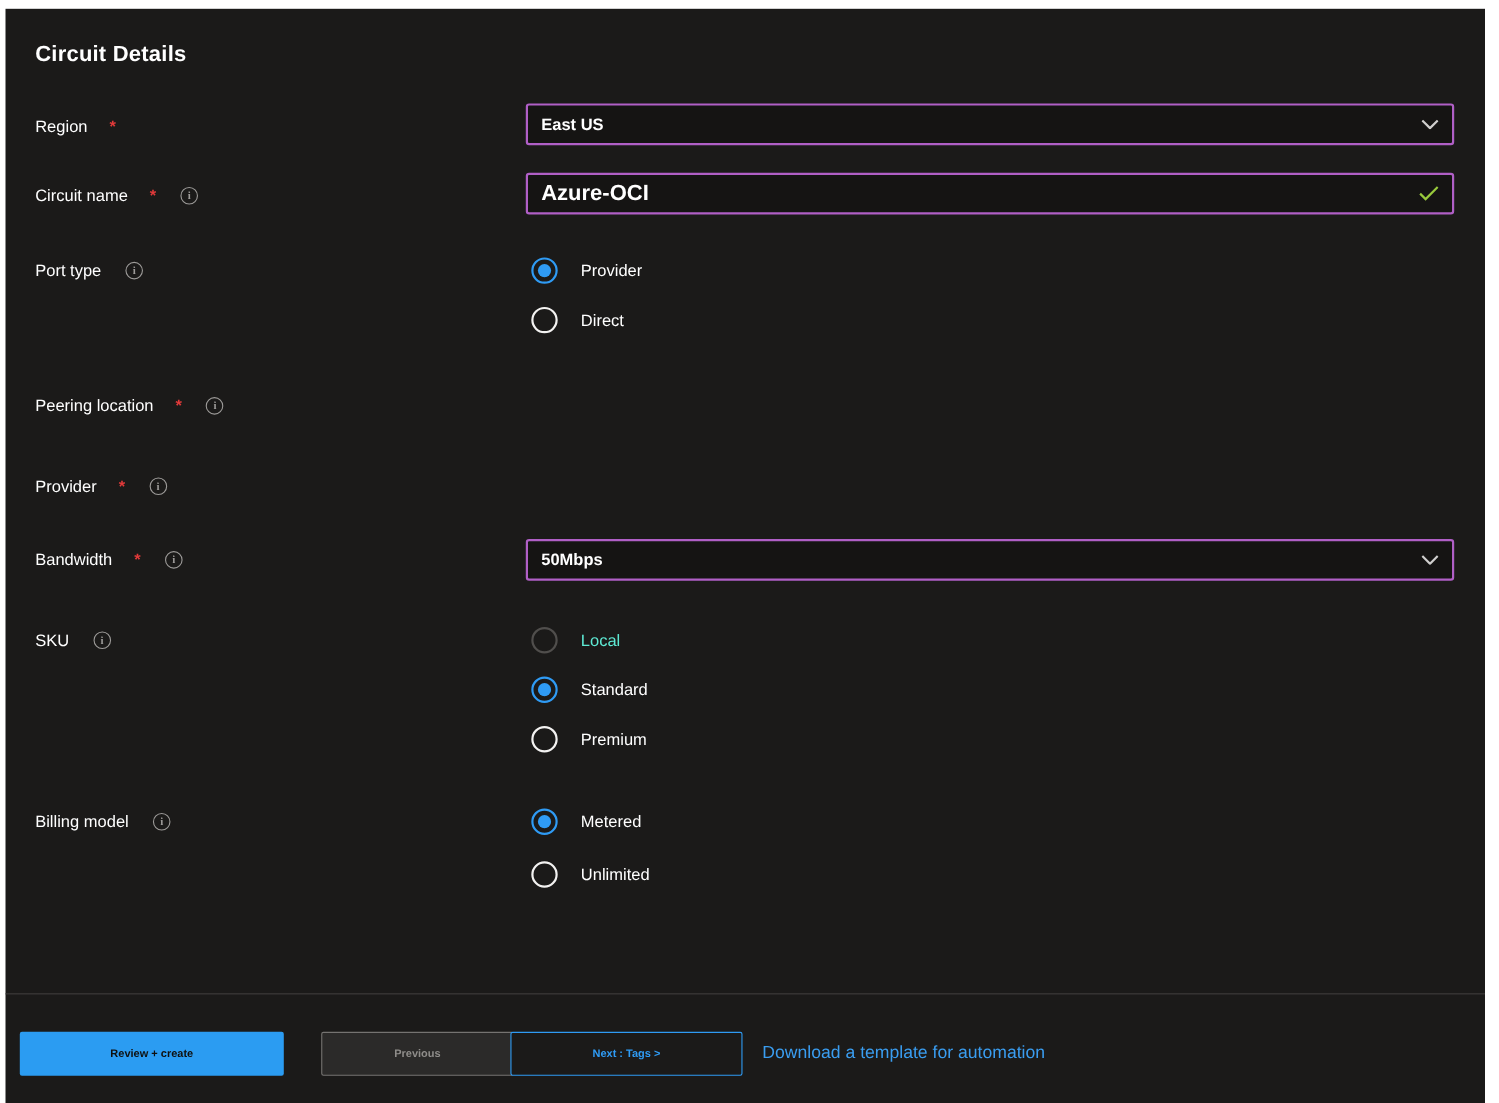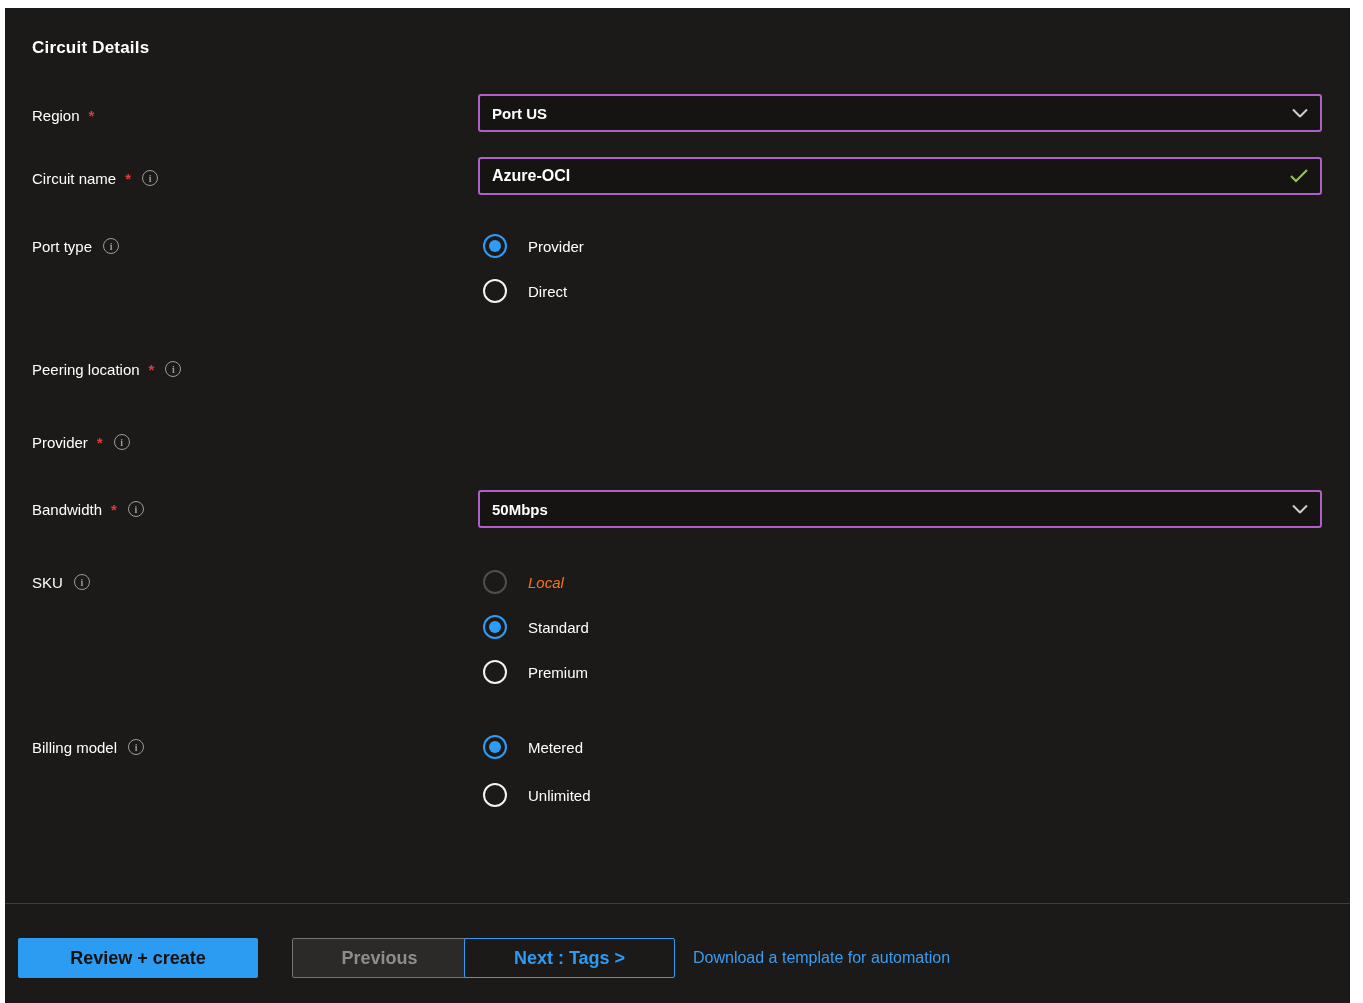--- a/index.html
+++ b/index.html
@@ -14,27 +14,27 @@
   }
   .panel {
     position: absolute;
     left: 5px; top: 8px;
     width: 1345px; height: 995px;
     background: #1b1a19;
   }
 
   .section-title {
     position: absolute; left: 27px; top: 30px;
-    color: #ffffff; font-size: 17px; font-weight: 700;
+    color: #ffffff; font-size: 20px; font-weight: 700;
     letter-spacing: 0.2px;
   }
 
   .field-label {
     position: absolute; left: 27px;
-    display: flex; align-items: center; gap: 7px;
+    display: flex; align-items: center; gap: 18px;
     color: #ffffff; font-size: 15px; font-weight: 400;
     white-space: nowrap; height: 20px;
   }
   .req { color: #e23a3a; font-weight: 700; margin-left: 2px; }
   .info-icon {
     display: inline-flex; align-items: center; justify-content: center;
     width: 16px; height: 16px; margin-left: 4px;
     border: 1px solid #9d9b99; border-radius: 50%;
     color: #9d9b99; font-size: 10px; font-style: normal;
     font-family: "Liberation Serif", serif; font-weight: 700;
@@ -50,21 +50,21 @@
     border: 2px solid #b05fc6;
     border-radius: 3px;
     display: flex; align-items: center;
     padding: 0 40px 0 12px;
     color: #ffffff; font-size: 15px; font-weight: 700;
     cursor: pointer;
   }
   .textfield input {
     width: 100%; height: 100%;
     background: transparent; border: none; outline: none;
-    color: #ffffff; font-size: 16px; font-weight: 700;
+    color: #ffffff; font-size: 20px; font-weight: 700;
     font-family: inherit;
   }
   .chevron, .validmark {
     position: absolute; right: 12px; top: 50%;
     transform: translateY(-50%);
     display: flex; align-items: center;
   }
 
   .radio-group { position: absolute; left: 478px; }
   .radio-option {
@@ -79,30 +79,30 @@
     flex: 0 0 auto;
     background: transparent;
   }
   .radio-option.selected .radio-circle { border-color: #2f9bf4; }
   .radio-option.selected .radio-circle::after {
     content: ""; width: 12px; height: 12px; border-radius: 50%;
     background: #2f9bf4;
   }
   .radio-option.disabled .radio-circle { border-color: #504e4c; }
   .radio-label { color: #ffffff; font-size: 15px; font-weight: 400; }
-  .radio-option.disabled .radio-label { color: #f97316; font-style: italic; }
+  .radio-option.disabled .radio-label { color: #5eead4; }
 
   .footer-divider {
     position: absolute; left: 0; top: 895px;
     width: 100%; height: 1px; background: #3f3e3d;
   }
   .btn {
     position: absolute; top: 930px; height: 40px;
     display: flex; align-items: center; justify-content: center;
-    font-size: 18px; font-weight: 700; font-family: inherit;
+    font-size: 10px; font-weight: 700; font-family: inherit;
     border-radius: 2px; cursor: pointer; border: 1px solid transparent;
   }
   .btn-primary {
     left: 13px; width: 240px;
     background: #2b9cf2; color: #10100f; border: none;
   }
   .btn-secondary {
     left: 287px; width: 175px;
     background: #2b2a29; color: #8f8d8a; border: 1px solid #757371;
   }
@@ -124,21 +124,21 @@
   <div class="panel">
 
     <div class="section-title">Circuit Details</div>
 
     <div class="field-label" style="top:97px;">
       <span>Region</span>
         <span class="req">*</span>
     </div>
     <div class="control" style="top:86px;">
       <div class="dropdown" role="combobox">
-        <span>Port US</span>
+        <span>East US</span>
         <span class="chevron">
           <svg width="16" height="9" viewBox="0 0 16 9">
               <polyline points="1,1 8,8 15,1" fill="none" stroke="#cfcecd" stroke-width="2"></polyline>
             </svg>
         </span>
       </div>
     </div>
 
     <div class="field-label" style="top:160px;">
       <span>Circuit name</span>

